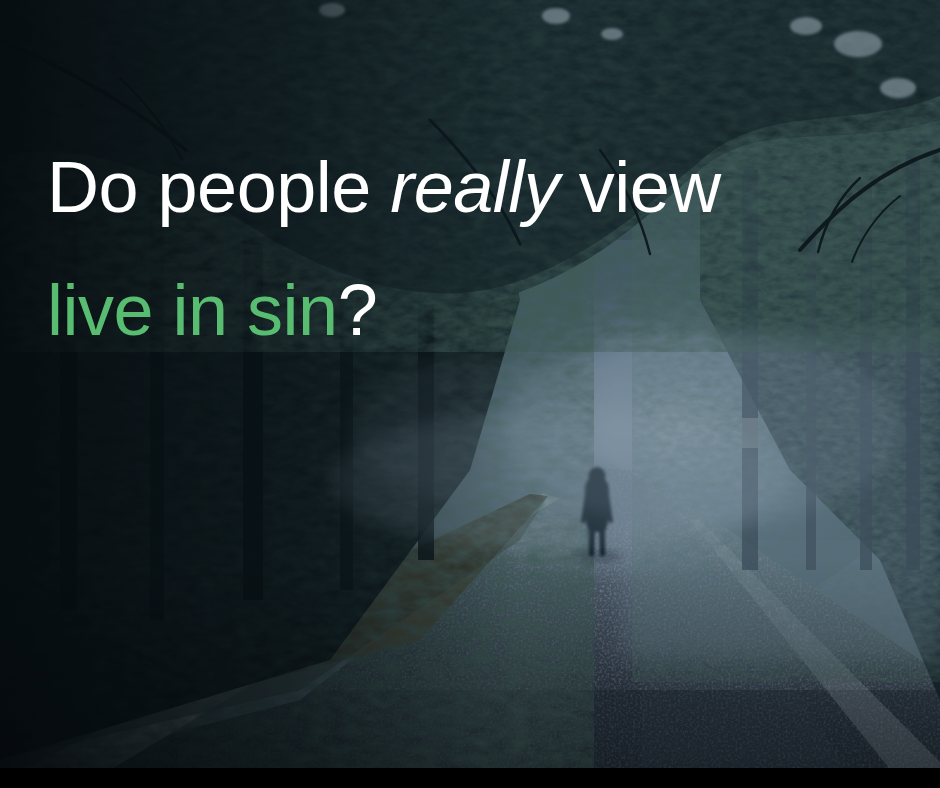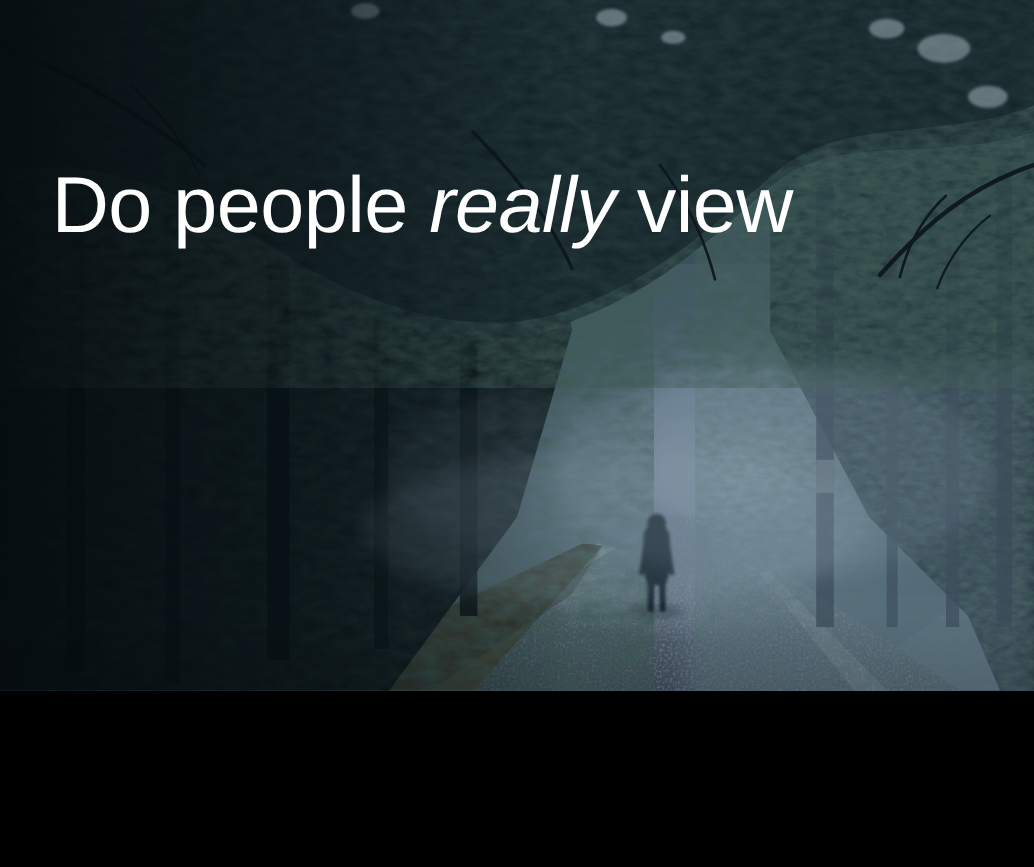--- a/index.html
+++ b/index.html
@@ -3,21 +3,21 @@
 <meta charset="utf-8">
 <style>
   html, body {
     margin: 0;
     padding: 0;
     background: #000;
   }
   #poster {
     position: relative;
     width: 940px;
-    height: 628px;
+    height: 768px;
     overflow: hidden;
     font-family: "Liberation Sans", sans-serif;
     background: #0c4a6e;
   }
   #scene {
     position: absolute;
     inset: 0;
     width: 940px;
     height: 788px;
     display: block;
@@ -259,15 +259,16 @@
     </g>
   </svg>
 
   <div id="quote">
 
     <div class="qline"><span class="w">Do people </span><span class="w it">really</span><span class="w"> view</span></div>
 
 
 
 
+    <div class="qline"><span class="g">live in sin</span><span class="w">?</span></div>
 
   </div>
 </div>
 
 </body></html>

